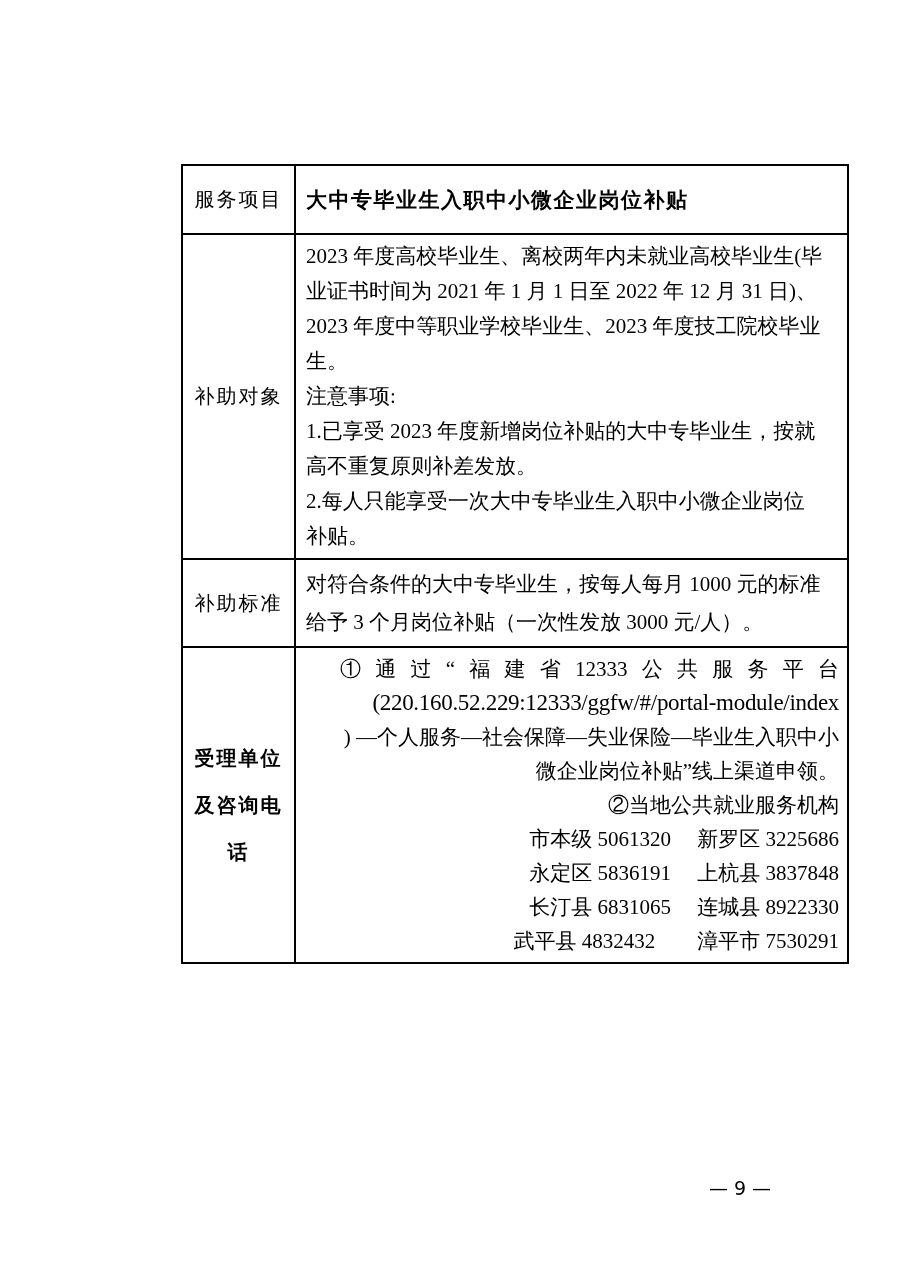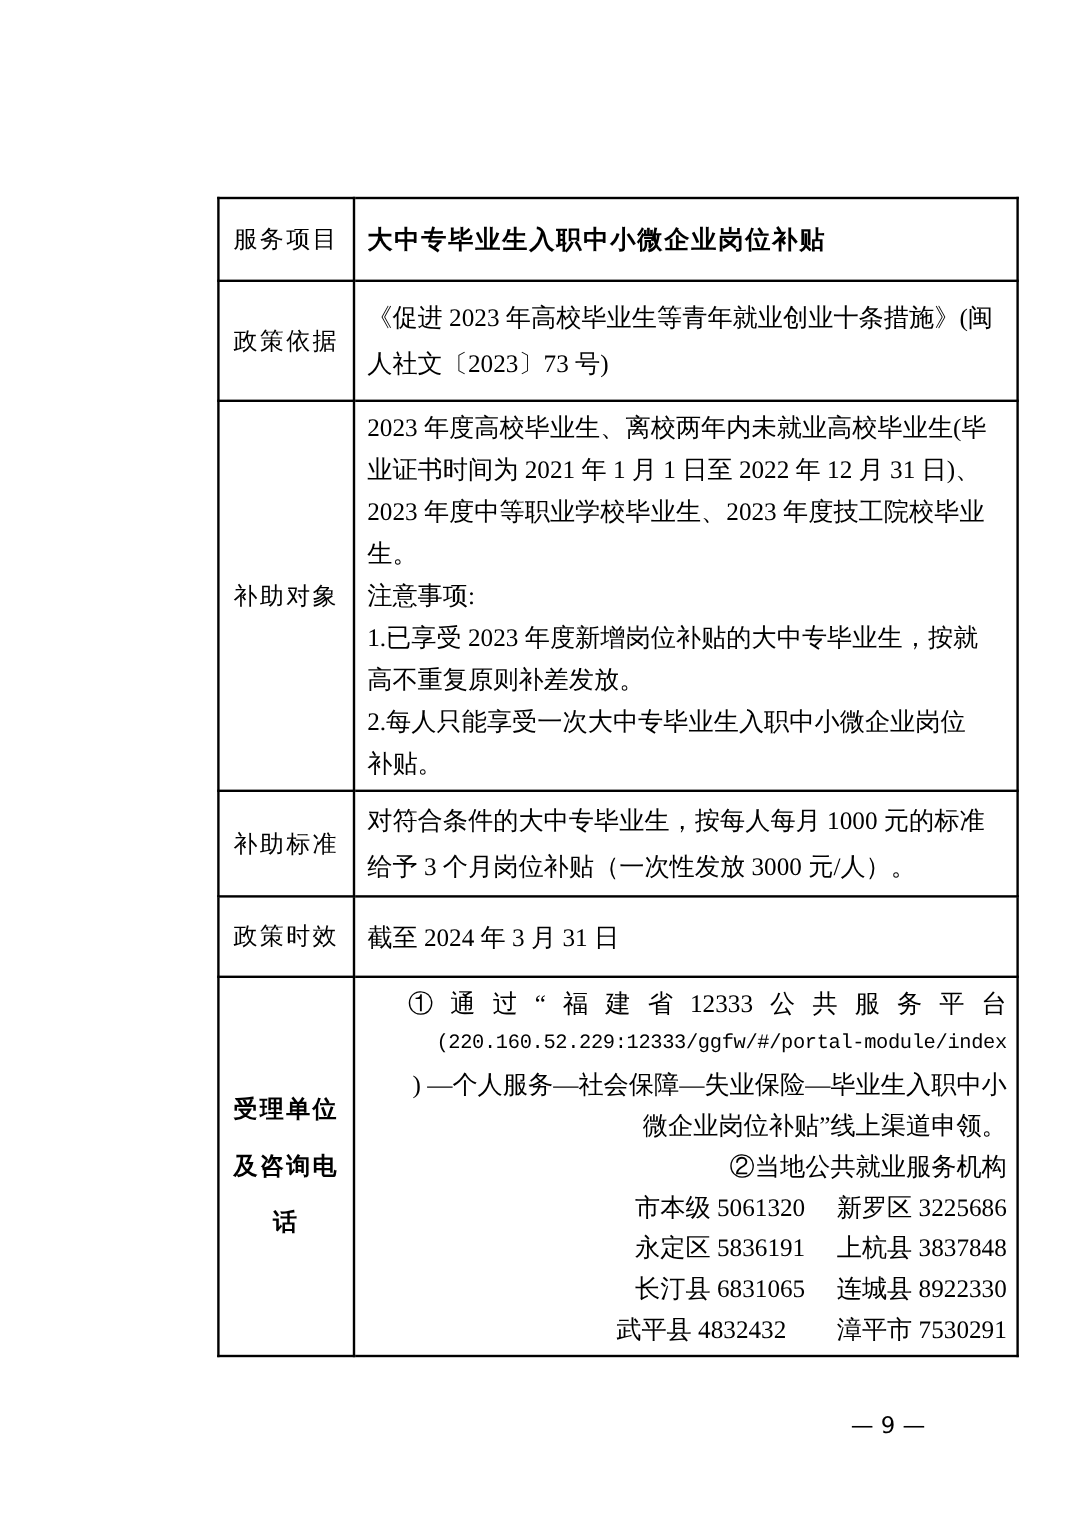--- a/index.html
+++ b/index.html
@@ -59,22 +59,22 @@
   .r2 .line { line-height: 38px; }
   .r3 .content-cell { vertical-align: top; }
   .r3 .line { line-height: 35px; }
   .r4 .line { line-height: 38px; }
   .r5 .line { line-height: 30px; }
   .r6 .content-cell { vertical-align: top; text-align: right; }
   .r6 .line { line-height: 34px; }
   .label-line { line-height: 47px; font-weight: bold; }
   .spread { word-spacing: 9px; }
   .mono {
-    font-family: Liberation Mono, monospace;
-    font-size: 17px;
+    font-family: Liberation Serif, serif;
+    font-size: 23px;
     letter-spacing: -0.3px;
   }
   .page-number {
     position: absolute;
     left: 700px;
     top: 1177px;
     width: 80px;
     text-align: center;
     font-size: 19px;
     font-family: "DejaVu Sans", "Liberation Sans", sans-serif;
@@ -87,29 +87,20 @@
   <tbody>
     <tr class="r1">
       <td class="label-cell">
         <div>服务项目</div>
       </td>
       <td class="content-cell">
         <div class="line title-line">大中专毕业生入职中小微企业岗位补贴</div>
       </td>
     </tr>
 
-    <tr class="r2">
-      <td class="label-cell">
-        <div>政策依据</div>
-      </td>
-      <td class="content-cell">
-        <div class="line">《促进 2023 年高校毕业生等青年就业创业十条措施》(闽</div>
-        <div class="line">人社文〔2023〕73 号)</div>
-      </td>
-    </tr>
 
     <tr class="r3">
       <td class="label-cell">
         <div>补助对象</div>
       </td>
       <td class="content-cell">
         <div class="line">2023 年度高校毕业生、离校两年内未就业高校毕业生(毕</div>
         <div class="line">业证书时间为 2021 年 1 月 1 日至 2022 年 12 月 31 日)、</div>
         <div class="line">2023 年度中等职业学校毕业生、2023 年度技工院校毕业</div>
         <div class="line">生。</div>
@@ -124,28 +115,20 @@
     <tr class="r4">
       <td class="label-cell">
         <div>补助标准</div>
       </td>
       <td class="content-cell">
         <div class="line">对符合条件的大中专毕业生，按每人每月 1000 元的标准</div>
         <div class="line">给予 3 个月岗位补贴（一次性发放 3000 元/人）。</div>
       </td>
     </tr>
 
-    <tr class="r5">
-      <td class="label-cell">
-        <div>政策时效</div>
-      </td>
-      <td class="content-cell">
-        <div class="line">截至 2024 年 3 月 31 日</div>
-      </td>
-    </tr>
 
     <tr class="r6">
       <td class="label-cell">
         <div class="label-line">受理单位</div>
         <div class="label-line">及咨询电</div>
         <div class="label-line">话</div>
       </td>
       <td class="content-cell">
         <div class="line spread">① 通 过 “ 福 建 省 12333 公 共 服 务 平 台</div>
         <div class="line mono">(220.160.52.229:12333/ggfw/#/portal-module/index</div>

